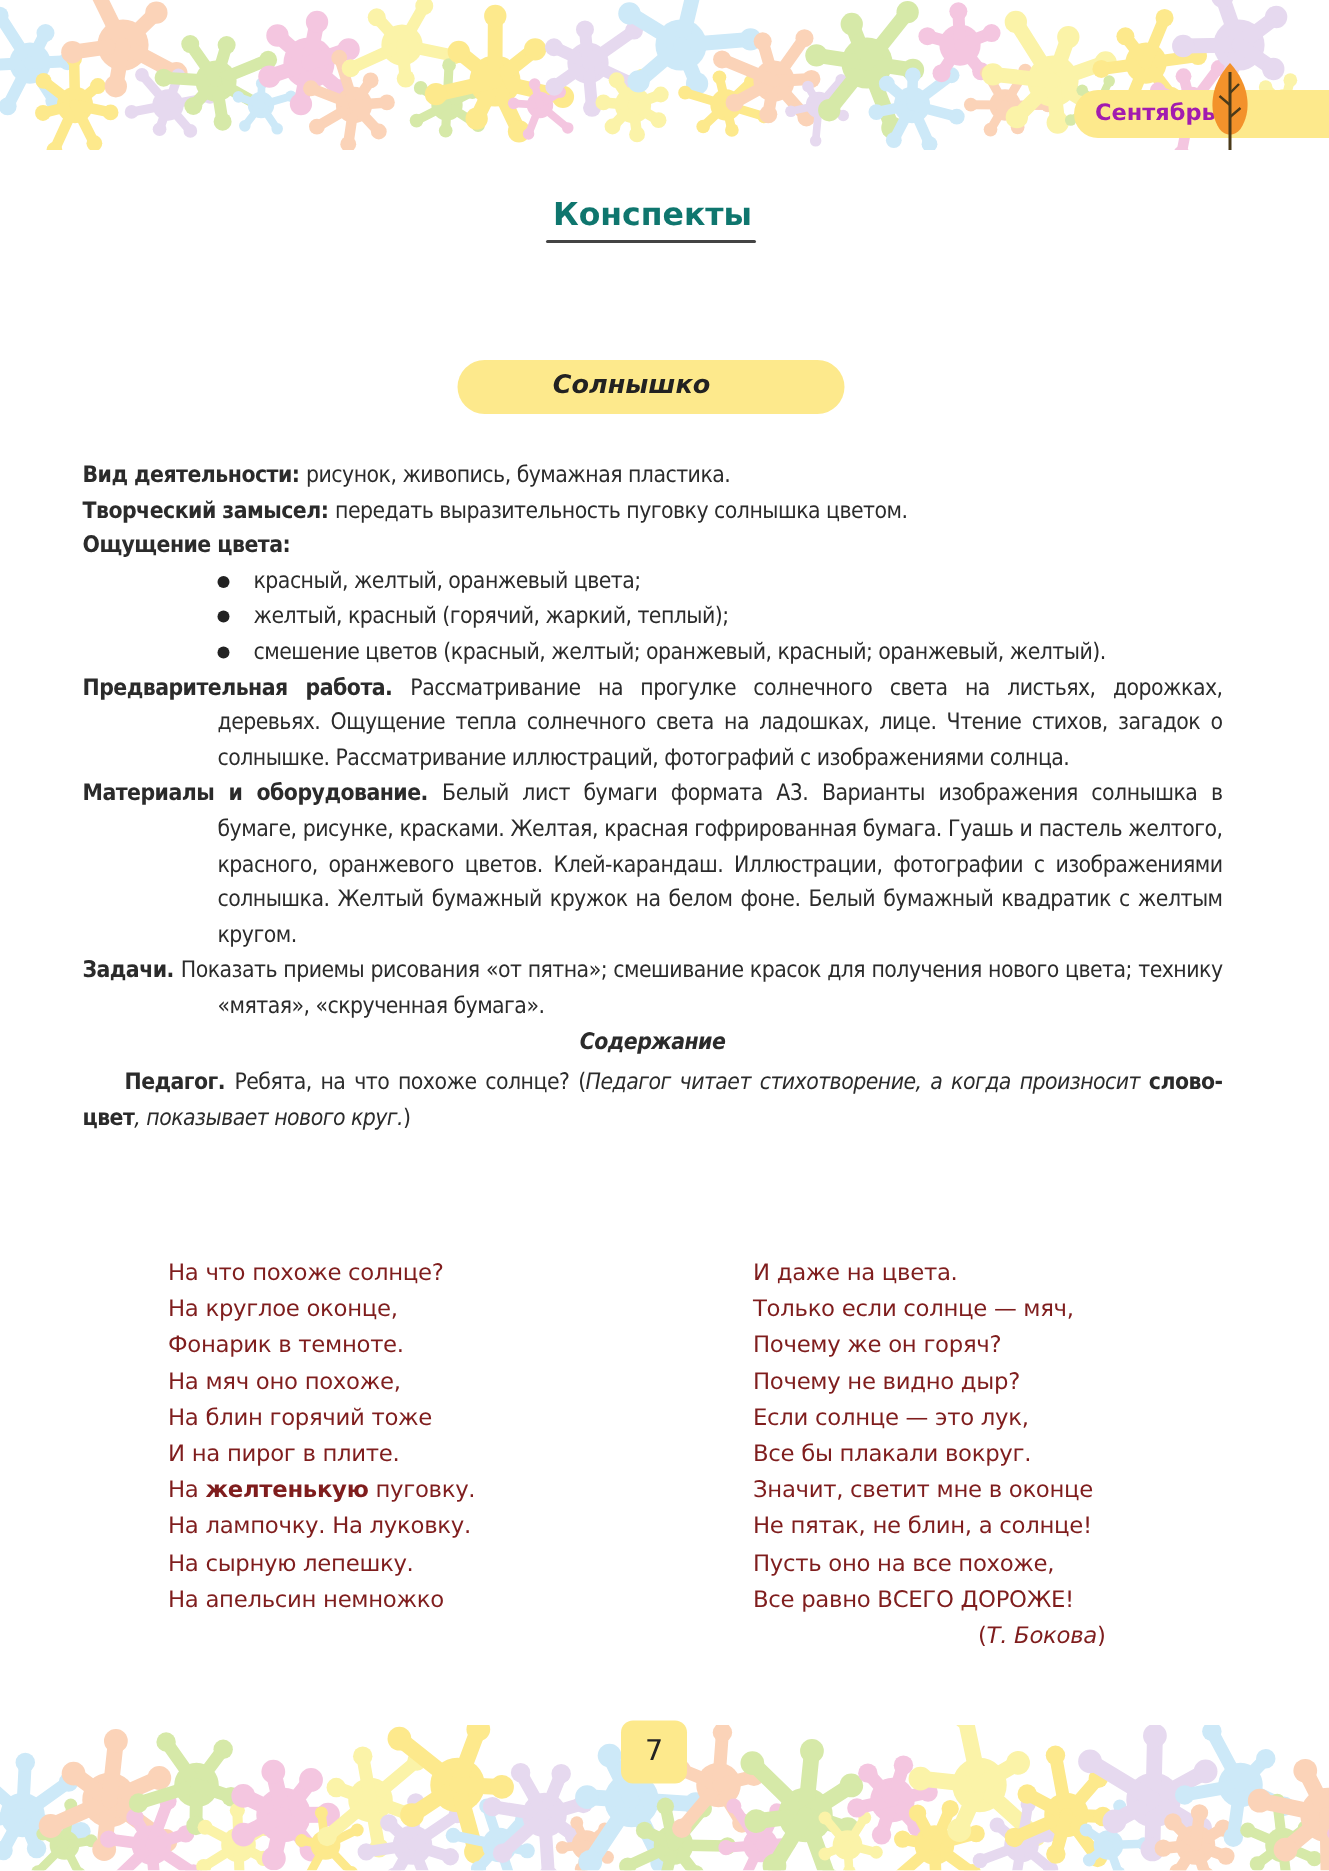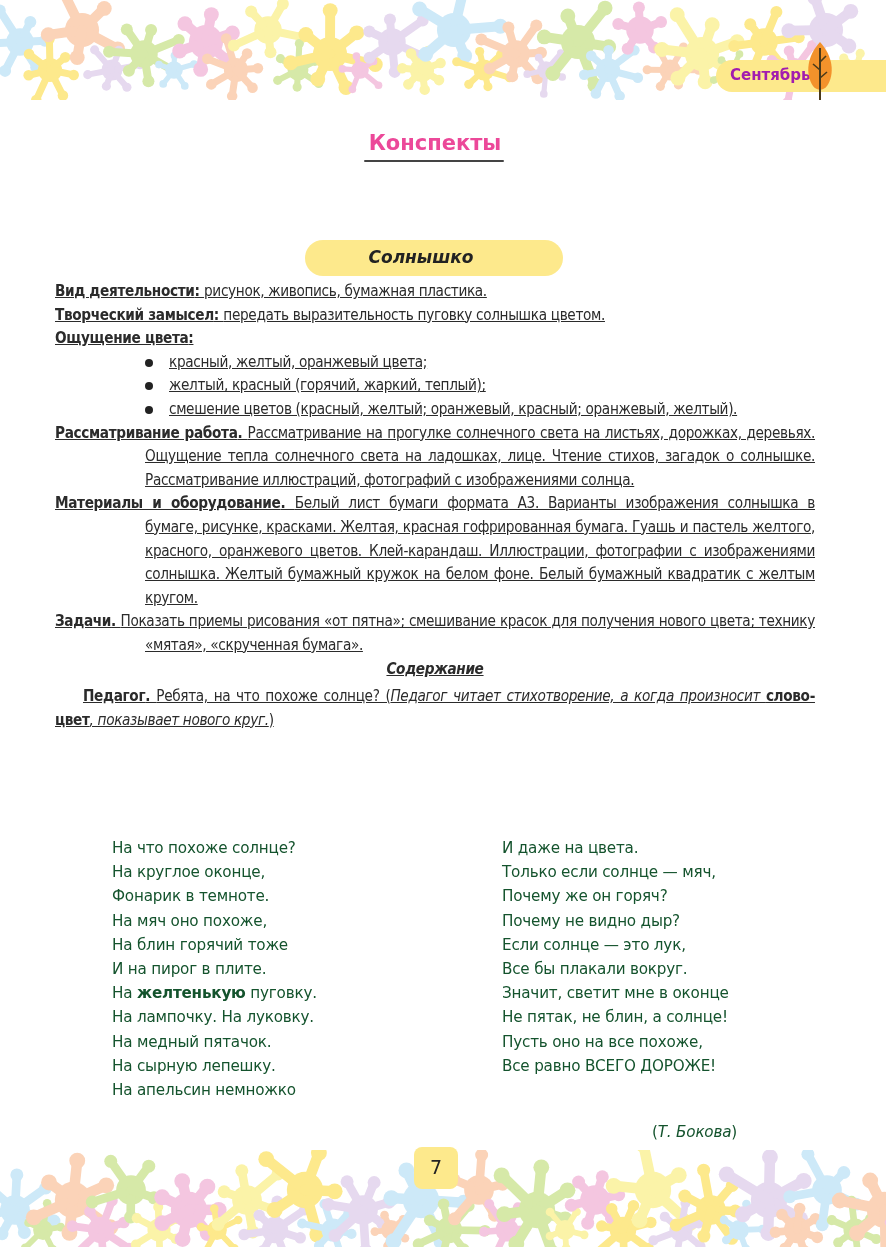--- a/index.html
+++ b/index.html
@@ -18,21 +18,21 @@
     background: #fde98c; border-radius: 16px 0 0 16px;
   }
   .month-label {
     position: absolute; top: 66px; left: 730px; font-size: 15px; font-weight: bold;
     color: #a21caf; font-family: "DejaVu Sans", sans-serif;
   }
   .leaf { position: absolute; top: 40px; left: 803px; }
 
   .page-title {
     position: absolute; top: 131px; left: 0; width: 870px; text-align: center;
-    font-size: 21px; font-weight: bold; color: #ec4899;
+    font-size: 21px; font-weight: bold; color: #0f766e;
   }
   .title-underline {
     position: absolute; top: 160px; left: 364px; width: 140px; height: 2px;
     background: #444; border-radius: 1px;
   }
   .lesson-pill {
     position: absolute; top: 240px; left: 305px; width: 258px; height: 36px;
     background: #fde98c; border-radius: 18px;
   }
   .lesson-title {
@@ -56,26 +56,26 @@
     position: absolute; left: 0; top: 8px; width: 8px; height: 8px; border-radius: 50%;
     background: #222;
   }
   .section-heading {
     text-align: center; font-weight: bold; font-style: italic; margin: 0 0 4px;
   }
   .para.indent { text-indent: 28px; }
 
   .poem {
     position: absolute; top: 836px; font-size: 15.2px; line-height: 24.2px;
-    color: #14532d; letter-spacing: -0.2px;
+    color: #7f1d1d; letter-spacing: -0.2px;
   }
   .poem.left { left: 112px; }
   .poem.right { left: 502px; }
   .poem .line { white-space: nowrap; }
-  .author { text-align: right; padding-right: 0; margin-left: 150px; font-style: italic; margin-top: 42px; }
+  .author { text-align: right; padding-right: 0; margin-left: 150px; font-style: italic; }
 
   .page-number-box {
     position: absolute; top: 1147px; left: 414px; width: 44px; height: 42px;
     background: #fde98c; border-radius: 8px;
   }
   .page-number {
     position: absolute; top: 1156px; left: 414px; width: 44px; text-align: center;
     font-size: 19px; color: #222;
   }
 </style>
@@ -514,37 +514,37 @@
   <path d="M17 8 L17 60" stroke="#4a3a1a" stroke-width="2"></path>
   <path d="M17 22 L23 16 M17 30 L10 24 M17 38 L24 32" stroke="#4a3a1a" stroke-width="1.6" fill="none"></path>
 </svg>
 
 <div class="page-title">Конспекты</div>
 <div class="title-underline"></div>
 
 <div class="lesson-pill"></div>
 <div class="lesson-title">Солнышко</div>
 
-<div class="body-text" style="top:280px;text-decoration:underline;">
+<div class="body-text" style="top:305px;">
   <p class="para">
     <span class="b">Вид деятельности</span><span class="b">: </span><span>рисунок, живопись, бумажная пластика.</span>
   </p>
   <p class="para">
     <span class="b">Творческий замысел</span><span class="b">: </span><span>передать выразительность пуговку солнышка цветом.</span>
   </p>
   <p class="para">
     <span class="b">Ощущение цвета</span><span class="b">:</span>
   </p>
   <ul class="bullets">
     <li><span class="dot"></span><span>красный, желтый, оранжевый цвета;</span></li>
     <li><span class="dot"></span><span>желтый, красный (горячий, жаркий, теплый);</span></li>
     <li><span class="dot"></span><span>смешение цветов (красный, желтый; оранжевый, красный; оранжевый, желтый).</span></li>
   </ul>
   <p class="para hang">
-    <span class="b">Рассматривание работа</span><span class="b">. </span><span>Рассматривание на прогулке солнечного света на листьях, дорожках, деревьях. Ощущение тепла солнечного света на ладошках, лице. Чтение стихов, загадок о солнышке. Рассматривание иллюстраций, фотографий с изображениями солнца.</span>
+    <span class="b">Предварительная работа</span><span class="b">. </span><span>Рассматривание на прогулке солнечного света на листьях, дорожках, деревьях. Ощущение тепла солнечного света на ладошках, лице. Чтение стихов, загадок о солнышке. Рассматривание иллюстраций, фотографий с изображениями солнца.</span>
   </p>
   <p class="para hang">
     <span class="b">Материалы и оборудование</span><span class="b">. </span><span>Белый лист бумаги формата А3. Варианты изображения солнышка в бумаге, рисунке, красками. Желтая, красная гофрированная бумага. Гуашь и пастель желтого, красного, оранжевого цветов. Клей-карандаш. Иллюстрации, фотографии с изображениями солнышка. Желтый бумажный кружок на белом фоне. Белый бумажный квадратик с желтым кругом.</span>
   </p>
   <p class="para hang">
     <span class="b">Задачи</span><span class="b">. </span><span>Показать приемы рисования «от пятна»; смешивание красок для получения нового цвета; технику «мятая», «скрученная бумага».</span>
   </p>
   <div class="section-heading">Содержание</div>
   <p class="para indent">
     <span class="b">Педагог</span><span class="b">. </span><span>Ребята, на что похоже солнце? (</span><span class="i">Педагог читает стихотворение, а когда произносит </span><span class="b">слово-цвет</span><span class="i">, показывает нового круг.</span><span>)</span>
@@ -553,21 +553,20 @@
 
 <div class="poem left">
   <div class="line">На что похоже солнце?</div>
   <div class="line">На круглое оконце,</div>
   <div class="line">Фонарик в темноте.</div>
   <div class="line">На мяч оно похоже,</div>
   <div class="line">На блин горячий тоже</div>
   <div class="line">И на пирог в плите.</div>
   <div class="line"><span>На </span><span class="b">желтенькую</span><span> пуговку.</span></div>
   <div class="line">На лампочку. На луковку.</div>
-  <div class="line">На медный пятачок.</div>
   <div class="line">На сырную лепешку.</div>
   <div class="line">На апельсин немножко</div>
 </div>
 <div class="poem right">
   <div class="line">И даже на цвета.</div>
   <div class="line">Только если солнце — мяч,</div>
   <div class="line">Почему же он горяч?</div>
   <div class="line">Почему не видно дыр?</div>
   <div class="line">Если солнце — это лук,</div>
   <div class="line">Все бы плакали вокруг.</div>

